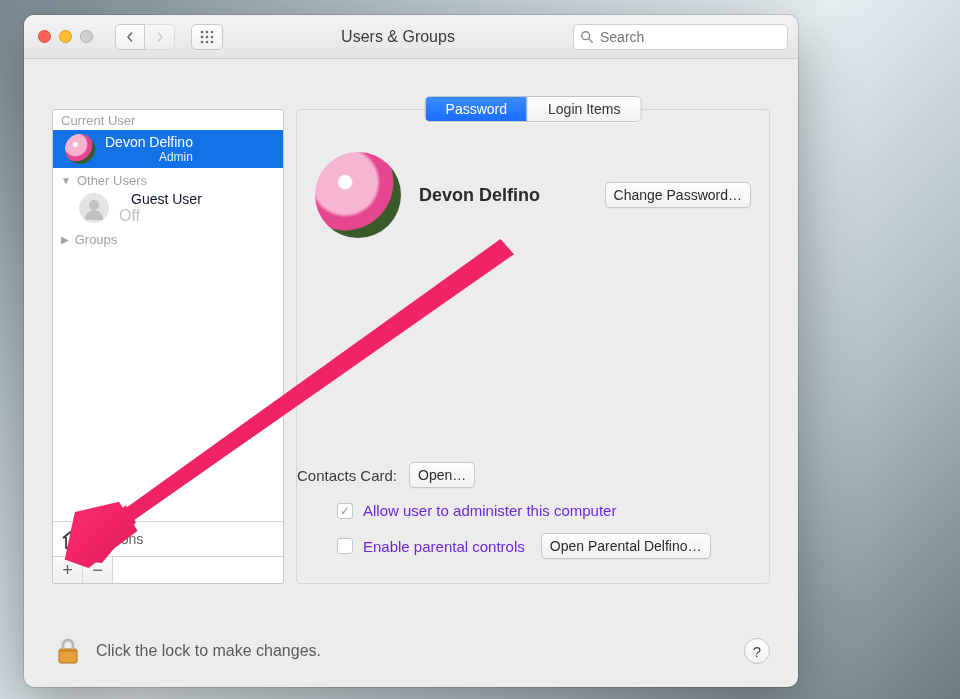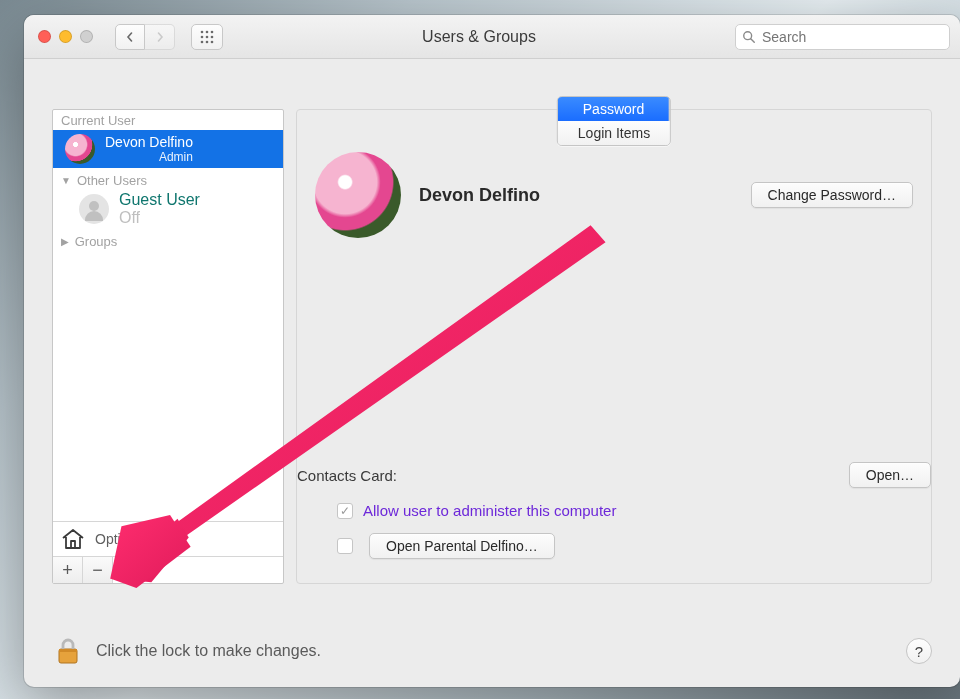--- a/index.html
+++ b/index.html
@@ -3,21 +3,21 @@
 <meta charset="utf-8">
 <style>
   * { box-sizing: border-box; margin: 0; padding: 0; font-family: -apple-system, "Helvetica Neue", Helvetica, Arial, sans-serif; }
   html, body { width: 960px; height: 699px; overflow: hidden; }
   body {
     background: linear-gradient(135deg,#7a8a92 0%,#b8c5cc 25%,#e6eef2 50%,#b0bec5 75%,#6d7a82 100%);
   }
   .window {
     position: absolute;
     left: 24px; top: 15px;
-    width: 936px; height: 672px;
+    width: 774px; height: 672px;
     background: #ececec;
     border-radius: 10px;
     box-shadow: 0 20px 60px rgba(0,0,0,.35), 0 0 0 1px rgba(0,0,0,.12);
     overflow: hidden;
   }
   
   .titlebar {
     display: flex; align-items: center;
     height: 44px;
     padding: 0 10px;
@@ -103,21 +103,21 @@
     position:relative; flex-shrink:0;
   }
   .guest .gavatar::before {
     content:""; position:absolute; left:50%; top:7px; transform:translateX(-50%);
     width:10px; height:10px; border-radius:50%; background:#c0c0c0;
   }
   .guest .gavatar::after {
     content:""; position:absolute; left:50%; bottom:3px; transform:translateX(-50%);
     width:18px; height:10px; border-radius: 10px 10px 0 0; background:#c0c0c0;
   }
-  .guest .gname { font-size:16px; color:#0f766e; }
+  .guest .gname { font-size:14px; color:#0f172a;margin-left:12px; }
   .guest .gstatus { font-size:16px; color:#bfbfbf; }
   .sidebar-spacer { flex:1; }
   .login-options {
     display:flex; align-items:center; gap:10px;
     border-top:1px solid #d6d6d6;
     padding: 6px 8px;
   }
   .home-icon { width:24px; height:22px; }
   .login-options span { font-size:14px; color:#606060; }
   .add-remove {
@@ -138,21 +138,20 @@
     border-radius:4px;
     height: 475px;
     padding: 0 18px;
     position:relative;
   }
   .tabs {
     position:absolute; top:-14px; left:50%; transform:translateX(-50%);
     display:flex;
     border:1px solid #c5c5c5; border-radius:5px; overflow:hidden;
     box-shadow:0 1px 0 rgba(255,255,255,.5);
-    flex-direction:column;
   }
   .tab {
     padding: 4px 20px;
     font-size:14px;
     background:linear-gradient(#fdfdfd,#f1f1f1);
     color:#333; border:none;
   }
   .tab:first-child { border-right:1px solid #c5c5c5; }
   .tab.active { background:linear-gradient(#3a8bff,#1a6dff); color:#fff; }
   .profile {
@@ -160,26 +159,26 @@
     margin-top: 42px;
   }
   .avatar-lg {
     width:86px; height:86px; border-radius:50%;
     background: radial-gradient(circle at 35% 35%, #fff 0 8%, #f6b4d0 10% 40%, #e44790 45% 60%, #3a5a2a 62% 100%);
   }
   .profile .pname { font-size:18px; font-weight:600; color:#2a2a2a; flex:1; }
   .mac-btn {
     border:1px solid #c5c5c5; border-radius:5px;
     background:linear-gradient(#fdfdfd,#f1f1f1);
-    padding:4px 16px; font-size:14px; color:#2a2a2a;
+    padding:4px 8px; font-size:14px; color:#2a2a2a;
     box-shadow:0 1px 0 rgba(255,255,255,.6) inset, 0 1px 1px rgba(0,0,0,.05);
   }
   .contacts {
     position:absolute; left:0; right:0; top: 352px;
-    display:flex; align-items:center; justify-content:space-between; gap:12px;
+    display:flex; align-items:center; justify-content:flex-start; gap:12px;
   }
   .contacts .lbl { font-size:15px; color:#3a3a3a; }
   .checks {
     position:absolute; left:40px; right:18px; top:392px;
     display:flex; flex-direction:column; gap:14px;
   }
   .check-row { display:flex; align-items:center; gap:10px; }
   .check-row .box {
     width:16px; height:16px; border:1px solid #c5c5c5; border-radius:3px;
     background:#fff; display:flex; align-items:center; justify-content:center;
@@ -315,20 +314,21 @@
         <span class="lbl">Contacts Card:</span>
         <button class="mac-btn">Open…</button>
       </div>
       <div class="checks">
         <div class="check-row">
           <div class="box">✓</div>
           <span class="lbl">Allow user to administer this computer</span>
         </div>
         <div class="check-row">
           <div class="box"></div>
+          <span class="lbl">Enable parental controls</span>
           <button class="mac-btn">Open Parental Delfino…</button>
         </div>
       </div>
     </div>
 
     <div class="footer">
       <div class="lock">
         <svg viewBox="0 0 24 28">
           <rect x="3" y="12" width="18" height="14" rx="2" fill="#e6a23c" stroke="#b07420" stroke-width="1"></rect>
           <rect x="3" y="12" width="18" height="3" fill="#d18a28"></rect>

